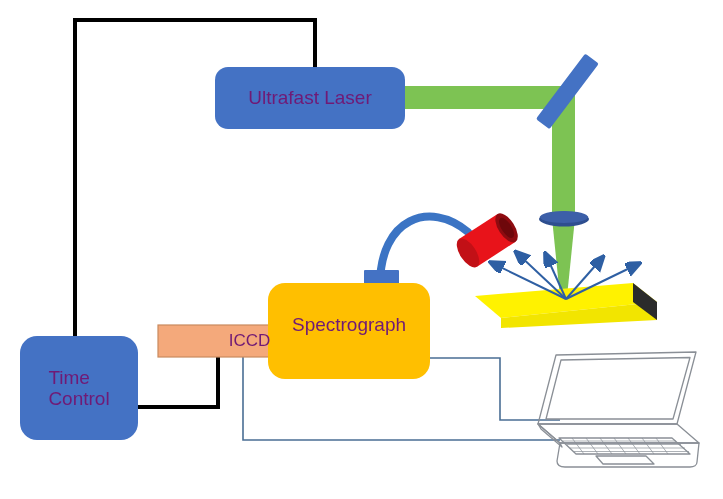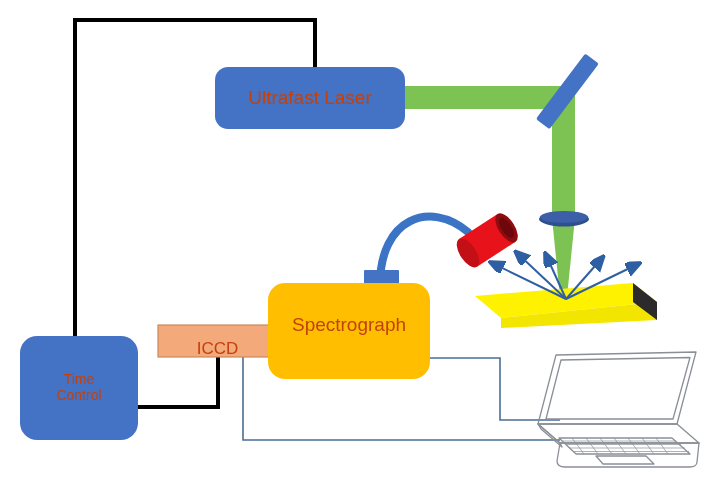--- a/index.html
+++ b/index.html
@@ -1,25 +1,25 @@
 <!DOCTYPE html>
 <html><head>
 <meta charset="utf-8">
 <style>
   html,body{margin:0;padding:0;background:#ffffff;}
   body{width:723px;height:499px;position:relative;overflow:hidden;
        font-family:"Liberation Sans","DejaVu Sans",sans-serif;}
   #stage{position:absolute;left:0;top:0;width:723px;height:499px;}
   #svgroot{position:absolute;left:0;top:0;}
   .boxlabel{position:absolute;display:flex;align-items:center;justify-content:center;
-            color:#c2410c;text-align:center;line-height:1.12;pointer-events:none;}
+            color:#701a75;line-height:1.12;pointer-events:none;}
   #lbl-laser{left:215px;top:67px;width:190px;height:62px;font-size:19px;}
   #lbl-spectro{left:268px;top:283px;width:162px;height:84px;font-size:19px;}
-  #lbl-time{left:20px;top:336px;width:118px;height:104px;font-size:14px;}
-  #lbl-iccd{left:158px;top:333px;width:119px;height:32px;font-size:17px;}
+  #lbl-time{left:20px;top:336px;width:118px;height:104px;font-size:19px;}
+  #lbl-iccd{left:158px;top:325px;width:119px;height:32px;font-size:17px;padding-left:32px;}
 </style>
 </head>
 <body>
 
 <div id="stage">
 
   <svg id="svgroot" width="723" height="499" viewBox="0 0 723 499">
 
     <g>
 

